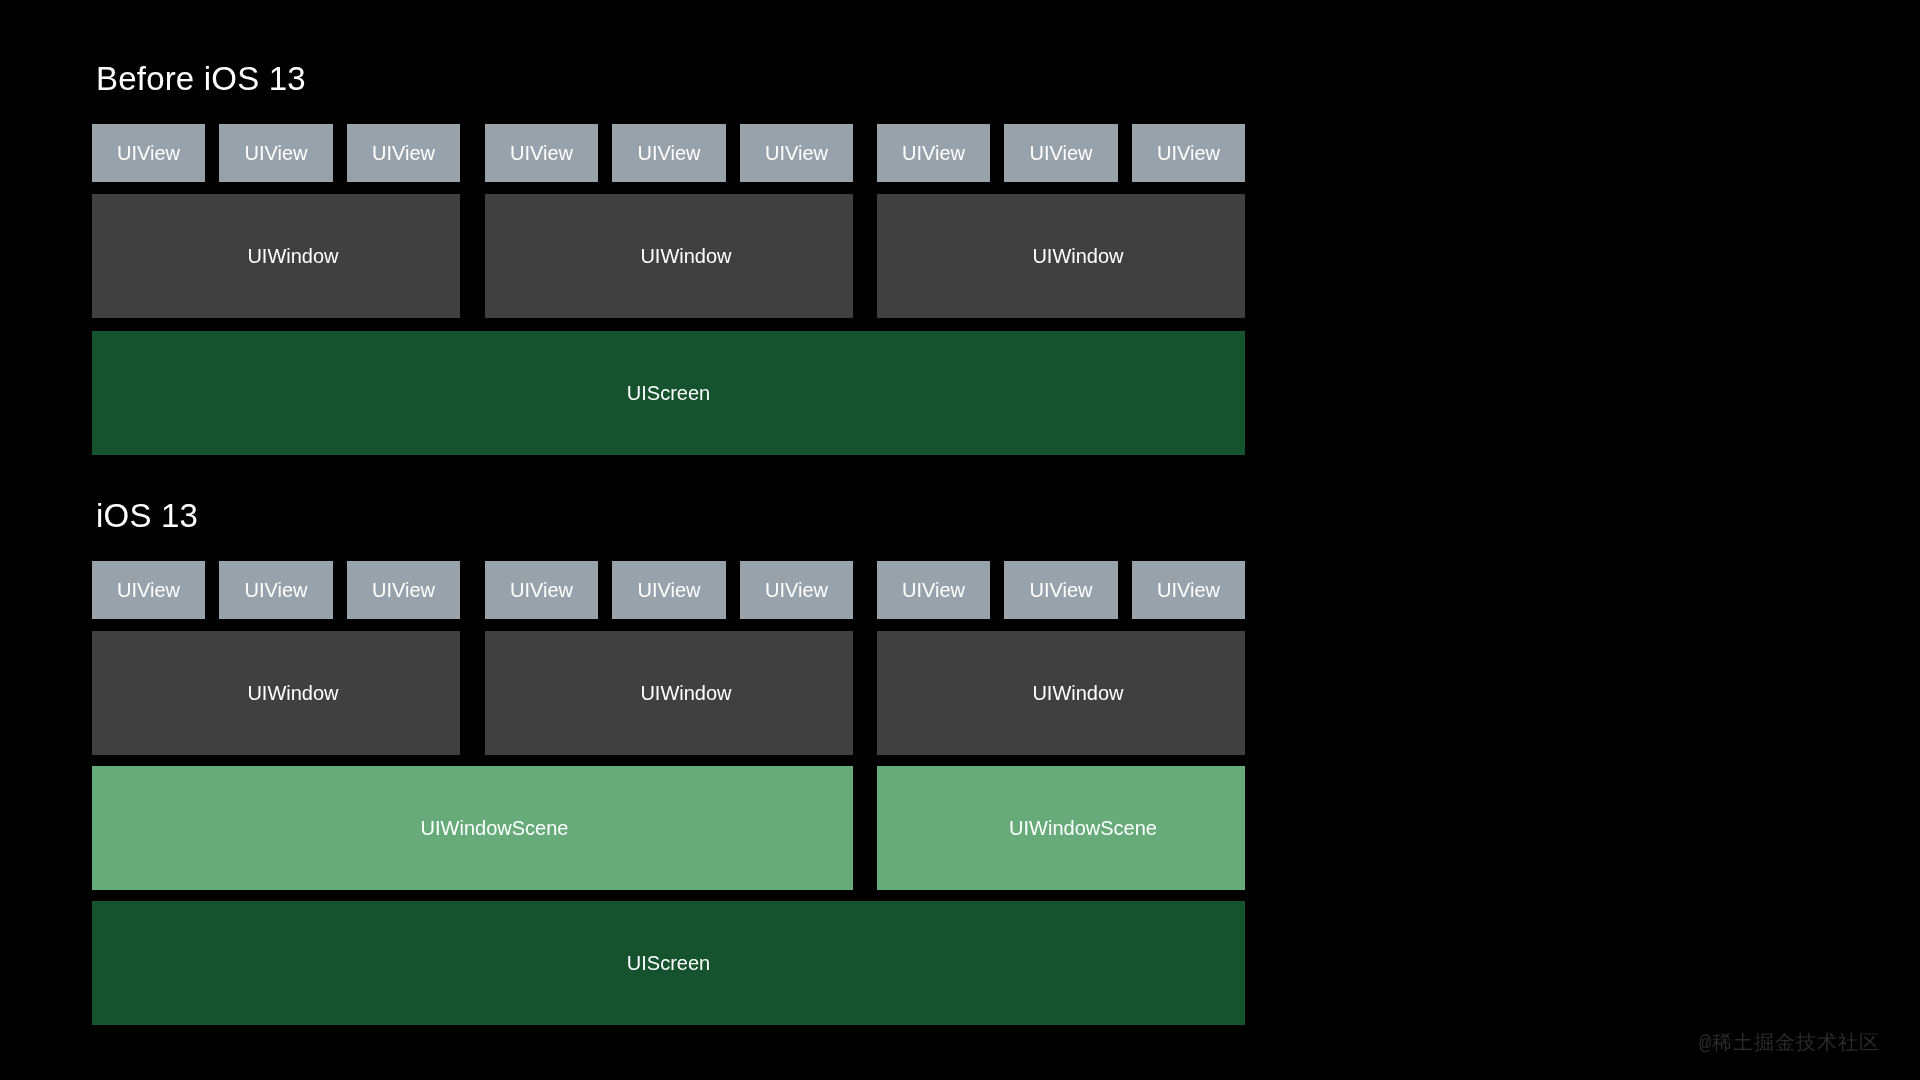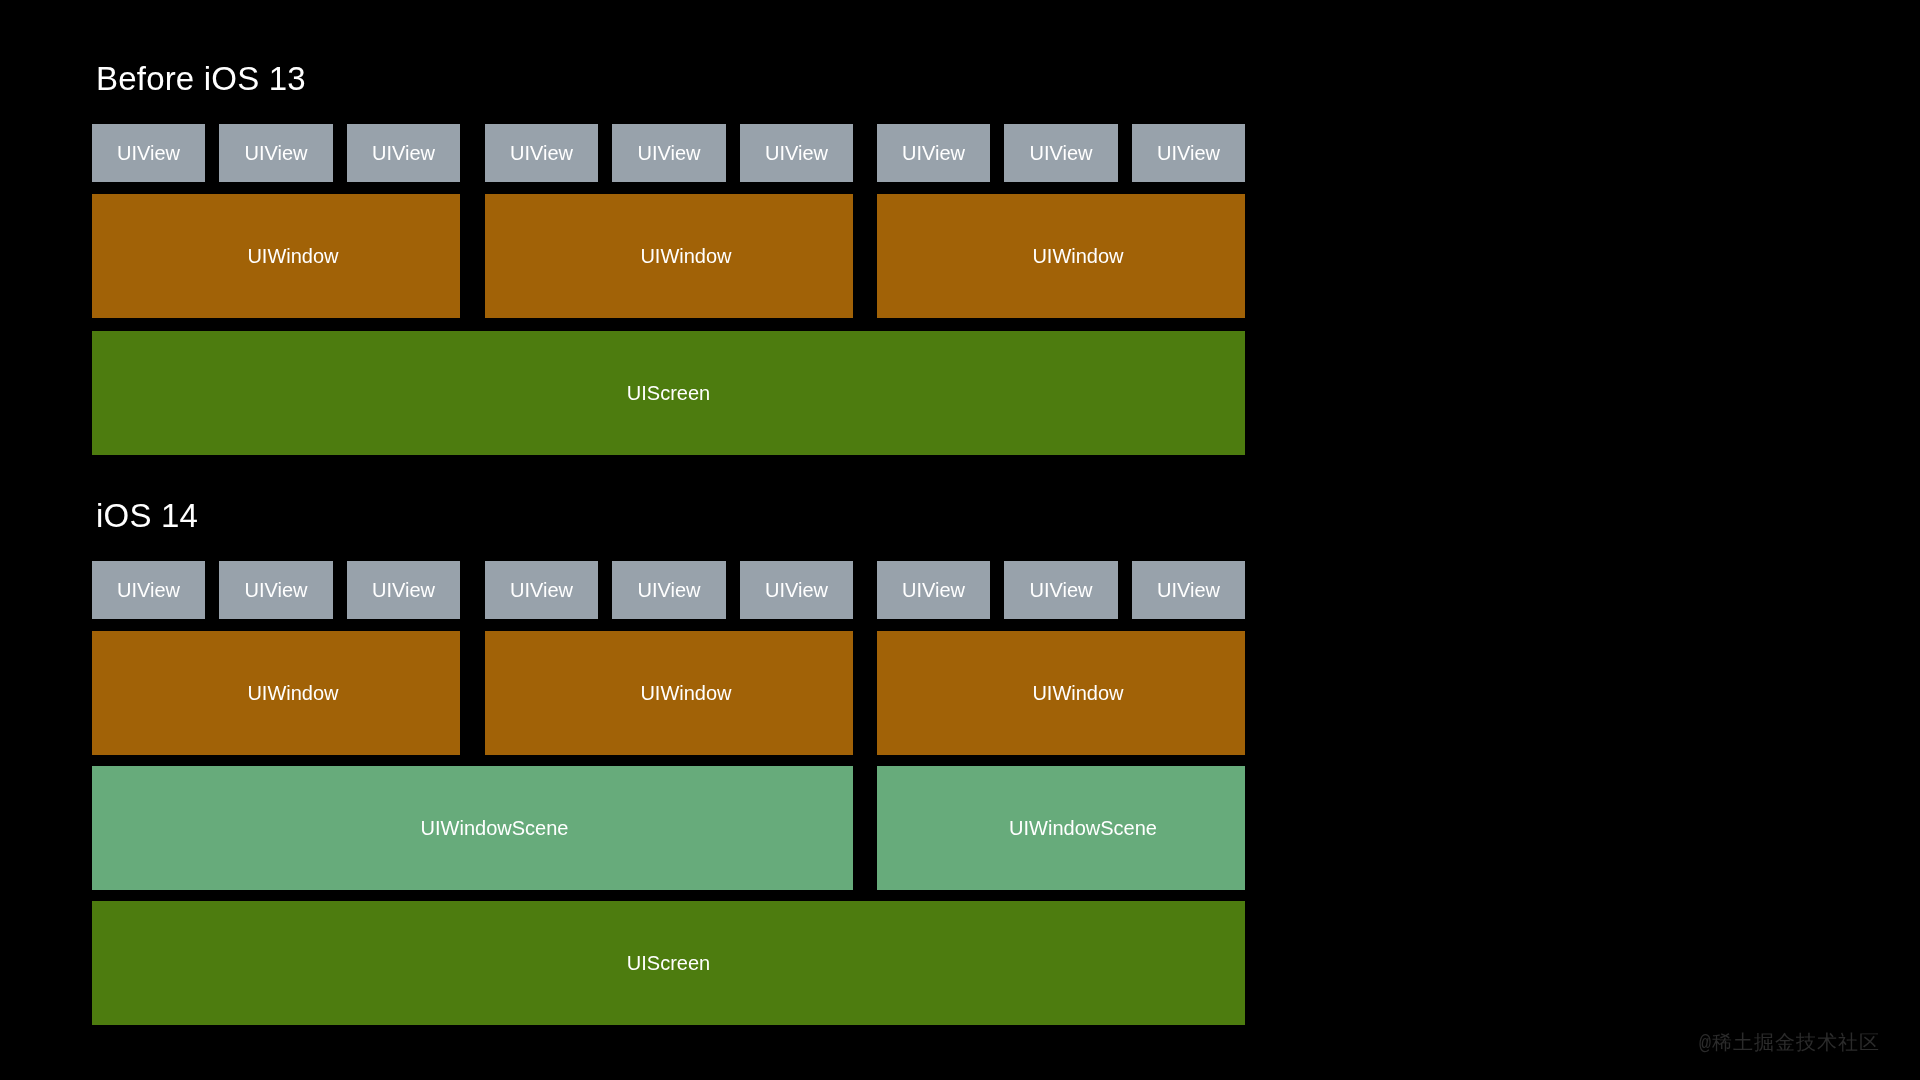--- a/index.html
+++ b/index.html
@@ -47,33 +47,33 @@
     text-align: right;
   }
 
   .box-uiview {
     background: #98a2ab;
     font-size: 20px;
     height: 58px;
   }
 
   .box-uiwindow {
-    background: #a16207;
+    background: #404040;
     font-size: 20px;
     padding-left: 34px;
   }
 
   .box-uiwindowscene {
     background: #67ab7b;
     font-size: 20px;
     padding-left: 44px;
   }
 
   .box-uiscreen {
-    background: #4d7c0f;
+    background: #14532d;
     font-size: 20px;
   }
 
   
   .watermark {
     position: absolute;
     color: #2b2b2b;
     font-size: 20px;
     letter-spacing: 1px;
     white-space: nowrap;
@@ -104,21 +104,21 @@
     <div class="box box-uiwindow" style="left:92px;  top:194px; width:368px; height:124px;">UIWindow</div>
     <div class="box box-uiwindow" style="left:485px; top:194px; width:368px; height:124px;">UIWindow</div>
     <div class="box box-uiwindow" style="left:877px; top:194px; width:368px; height:124px;">UIWindow</div>
 
     <div class="box box-uiscreen" style="left:92px; top:331px; width:1153px; height:124px;">UIScreen</div>
 
   </div>
 
   <div>
 
-    <div class="section-title" style="left:96px; top:497px;">iOS 14</div>
+    <div class="section-title" style="left:96px; top:497px;">iOS 13</div>
 
     <div class="box box-uiview" style="left:92px;  top:561px; width:113px;">UIView</div>
     <div class="box box-uiview" style="left:219px; top:561px; width:114px;">UIView</div>
     <div class="box box-uiview" style="left:347px; top:561px; width:113px;">UIView</div>
 
     <div class="box box-uiview" style="left:485px; top:561px; width:113px;">UIView</div>
     <div class="box box-uiview" style="left:612px; top:561px; width:114px;">UIView</div>
     <div class="box box-uiview" style="left:740px; top:561px; width:113px;">UIView</div>
 
     <div class="box box-uiview" style="left:877px; top:561px; width:113px;">UIView</div>

